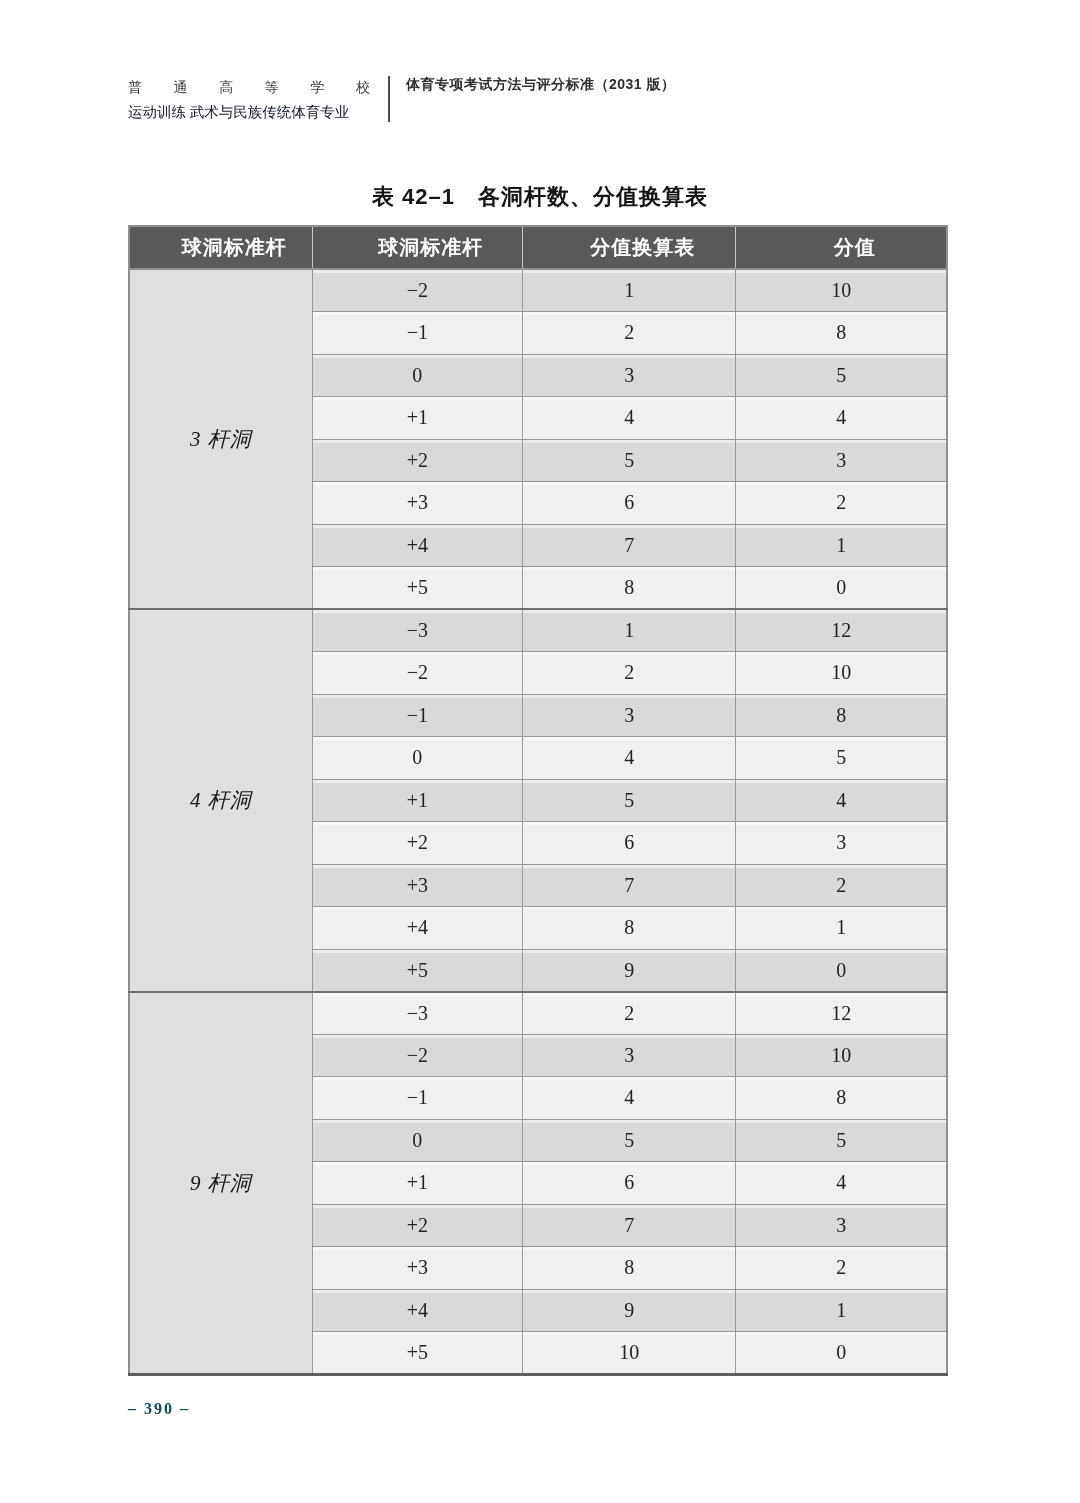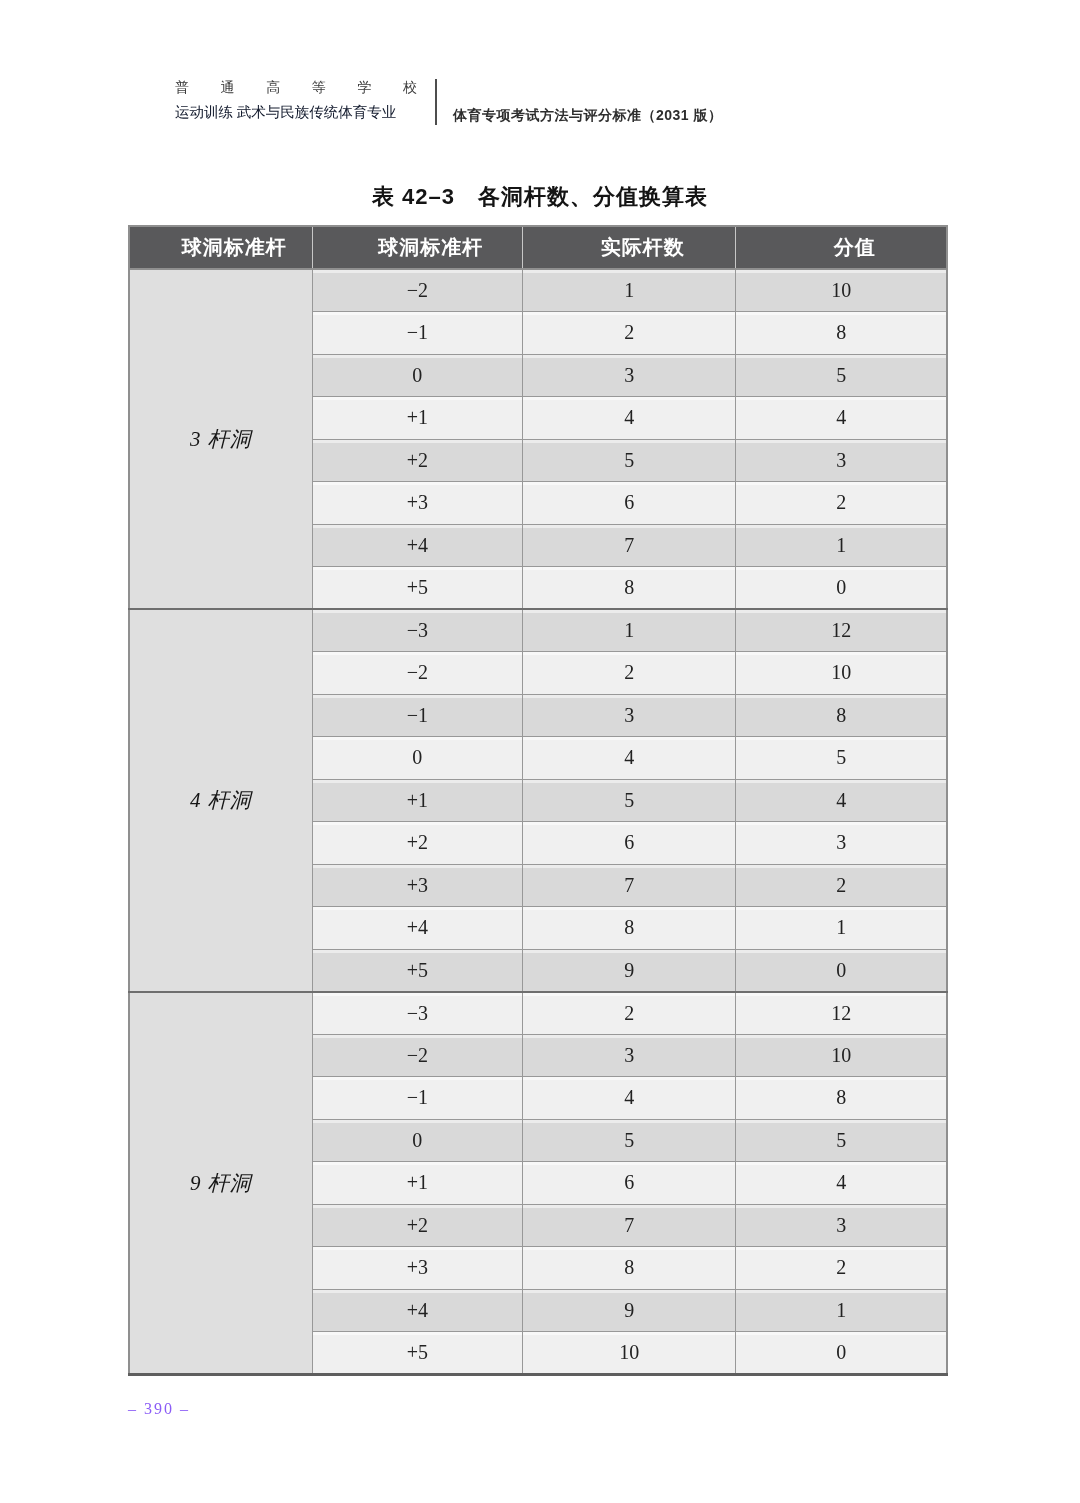--- a/index.html
+++ b/index.html
@@ -9,21 +9,21 @@
     --group-bg:#dfdfdf;
     --border:#8f8f8f;
     --group-border:#6e6e6e;
   }
   *{margin:0;padding:0;box-sizing:border-box;}
   html,body{background:#fff;}
   body{font-family:"Liberation Serif","DejaVu Serif",serif;color:#1f1f1f;}
   .page{position:relative;width:1080px;height:1503px;margin:0 auto;background:#ffffff;overflow:hidden;}
 
   
-  .doc-header{position:absolute;left:128px;top:76px;display:flex;align-items:flex-end;margin-left:47px;}
+  .doc-header{position:absolute;left:128px;top:76px;display:flex;align-items:flex-start;}
   .doc-header .left{width:242px;}
   .doc-header .left .line1{
     font-size:14px;color:#3a3a3a;line-height:24px;
     text-align:justify;text-align-last:justify;
   }
   .doc-header .left .line2{font-size:14.5px;color:#0f172a;line-height:25px;white-space:nowrap;}
   .doc-header .divider{width:2px;height:46px;background:#4d4d4d;margin:0 16px 0 18px;}
   .doc-header .right{
     font-family:"Liberation Sans","DejaVu Sans",sans-serif;
     font-weight:bold;font-size:14px;color:#2e2e2e;white-space:nowrap;letter-spacing:.5px;
@@ -64,51 +64,51 @@
     background:var(--group-bg)!important;
     font-size:21px;color:#161616;letter-spacing:1px;
     box-shadow:none;
     font-style:italic;
   }
   table.conversion tbody tr.group-start td{border-top:2.5px solid var(--group-border);}
 
   
   .page-footer{
     position:absolute;left:128px;top:1400px;
-    font-size:16px;color:#8b5cf6;letter-spacing:2px;
+    font-size:16px;color:#0c4a6e;letter-spacing:2px;font-weight:bold;
   }
 </style>
 </head>
 <body>
 
 <div class="page">
 
   <header class="doc-header">
     <div class="left">
       <div class="line1">普 通 高 等 学 校</div>
       <div class="line2">运动训练 武术与民族传统体育专业</div>
     </div>
     <div class="divider"></div>
     <div class="right">体育专项考试方法与评分标准（2031 版）</div>
   </header>
 
-  <div class="table-title">表 42–3　各洞杆数、分值换算表</div>
+  <div class="table-title">表 42–1　各洞杆数、分值换算表</div>
 
   <table class="conversion">
     <colgroup>
       <col style="width:22.4%">
       <col style="width:25.7%">
       <col style="width:26.1%">
       <col style="width:25.8%">
     </colgroup>
     <thead>
       <tr id="head-row">
           <th>球洞标准杆</th>
           <th>球洞标准杆</th>
-          <th>实际杆数</th>
+          <th>分值换算表</th>
           <th>分值</th>
         </tr>
     </thead>
     <tbody id="table-body">
         <tr class="dark">
           <td class="group-cell" rowspan="8">3 杆洞</td>
           <td>−2</td>
           <td>1</td>
           <td>10</td>
         </tr>

